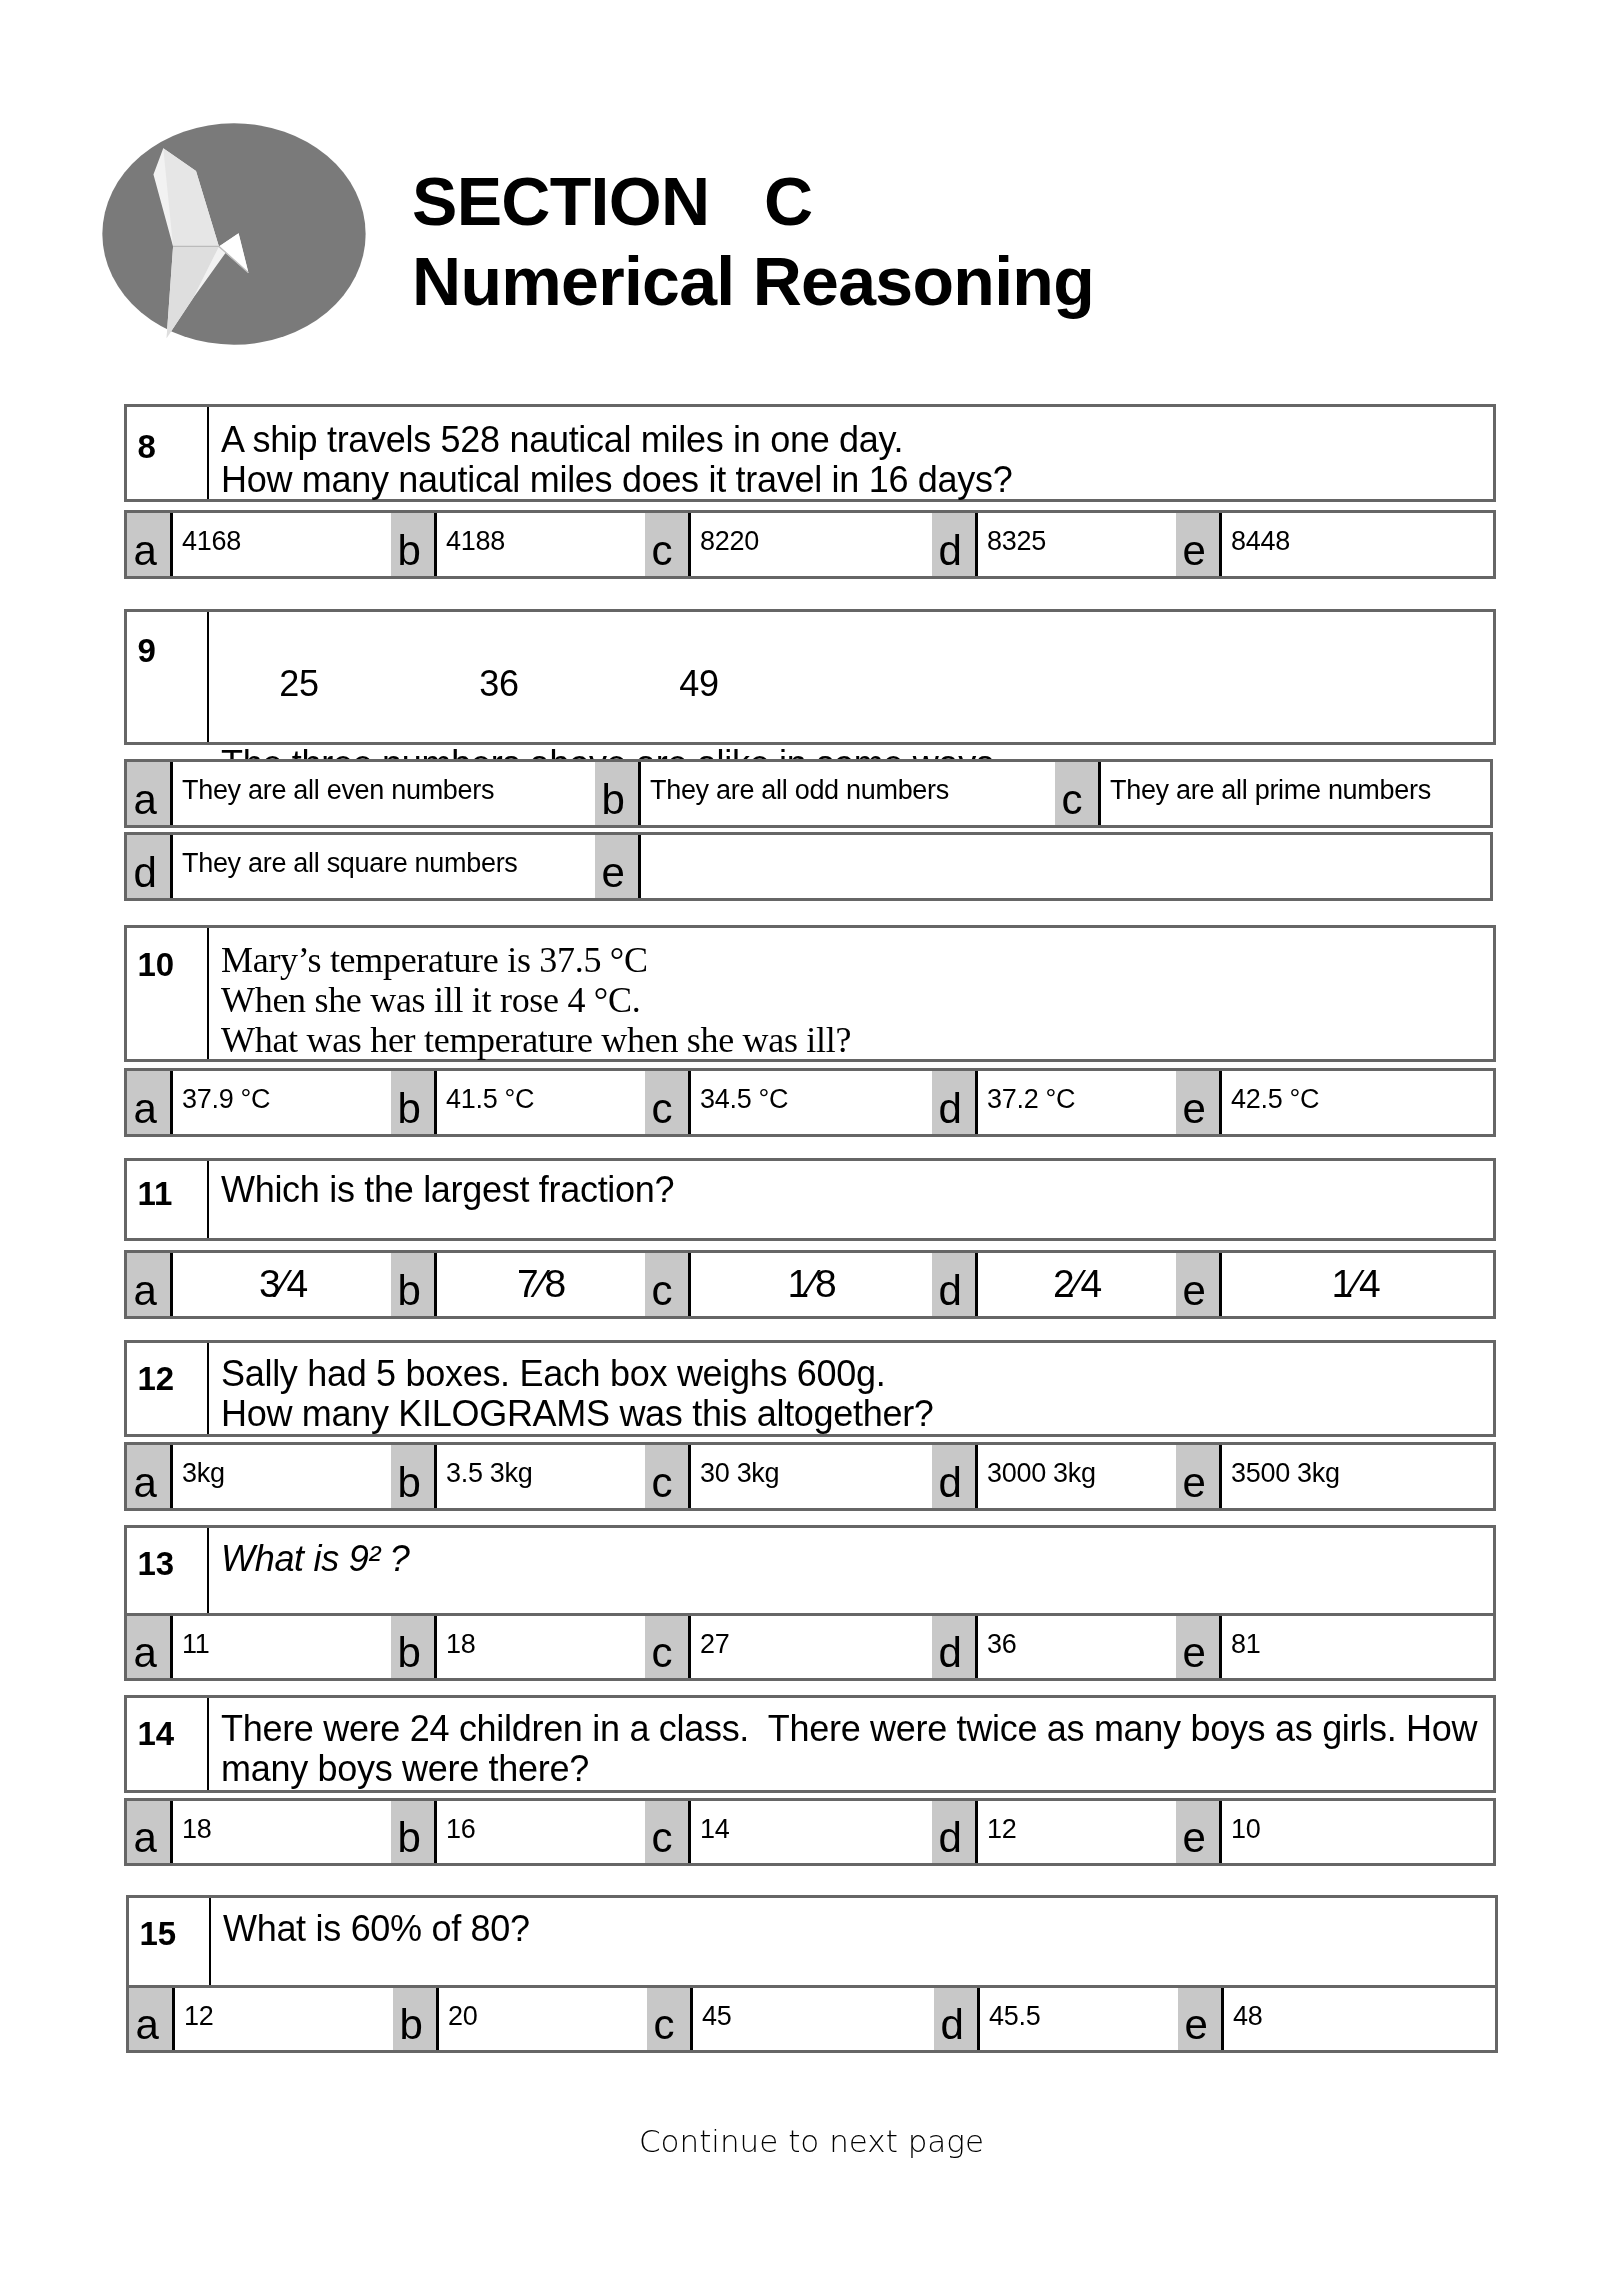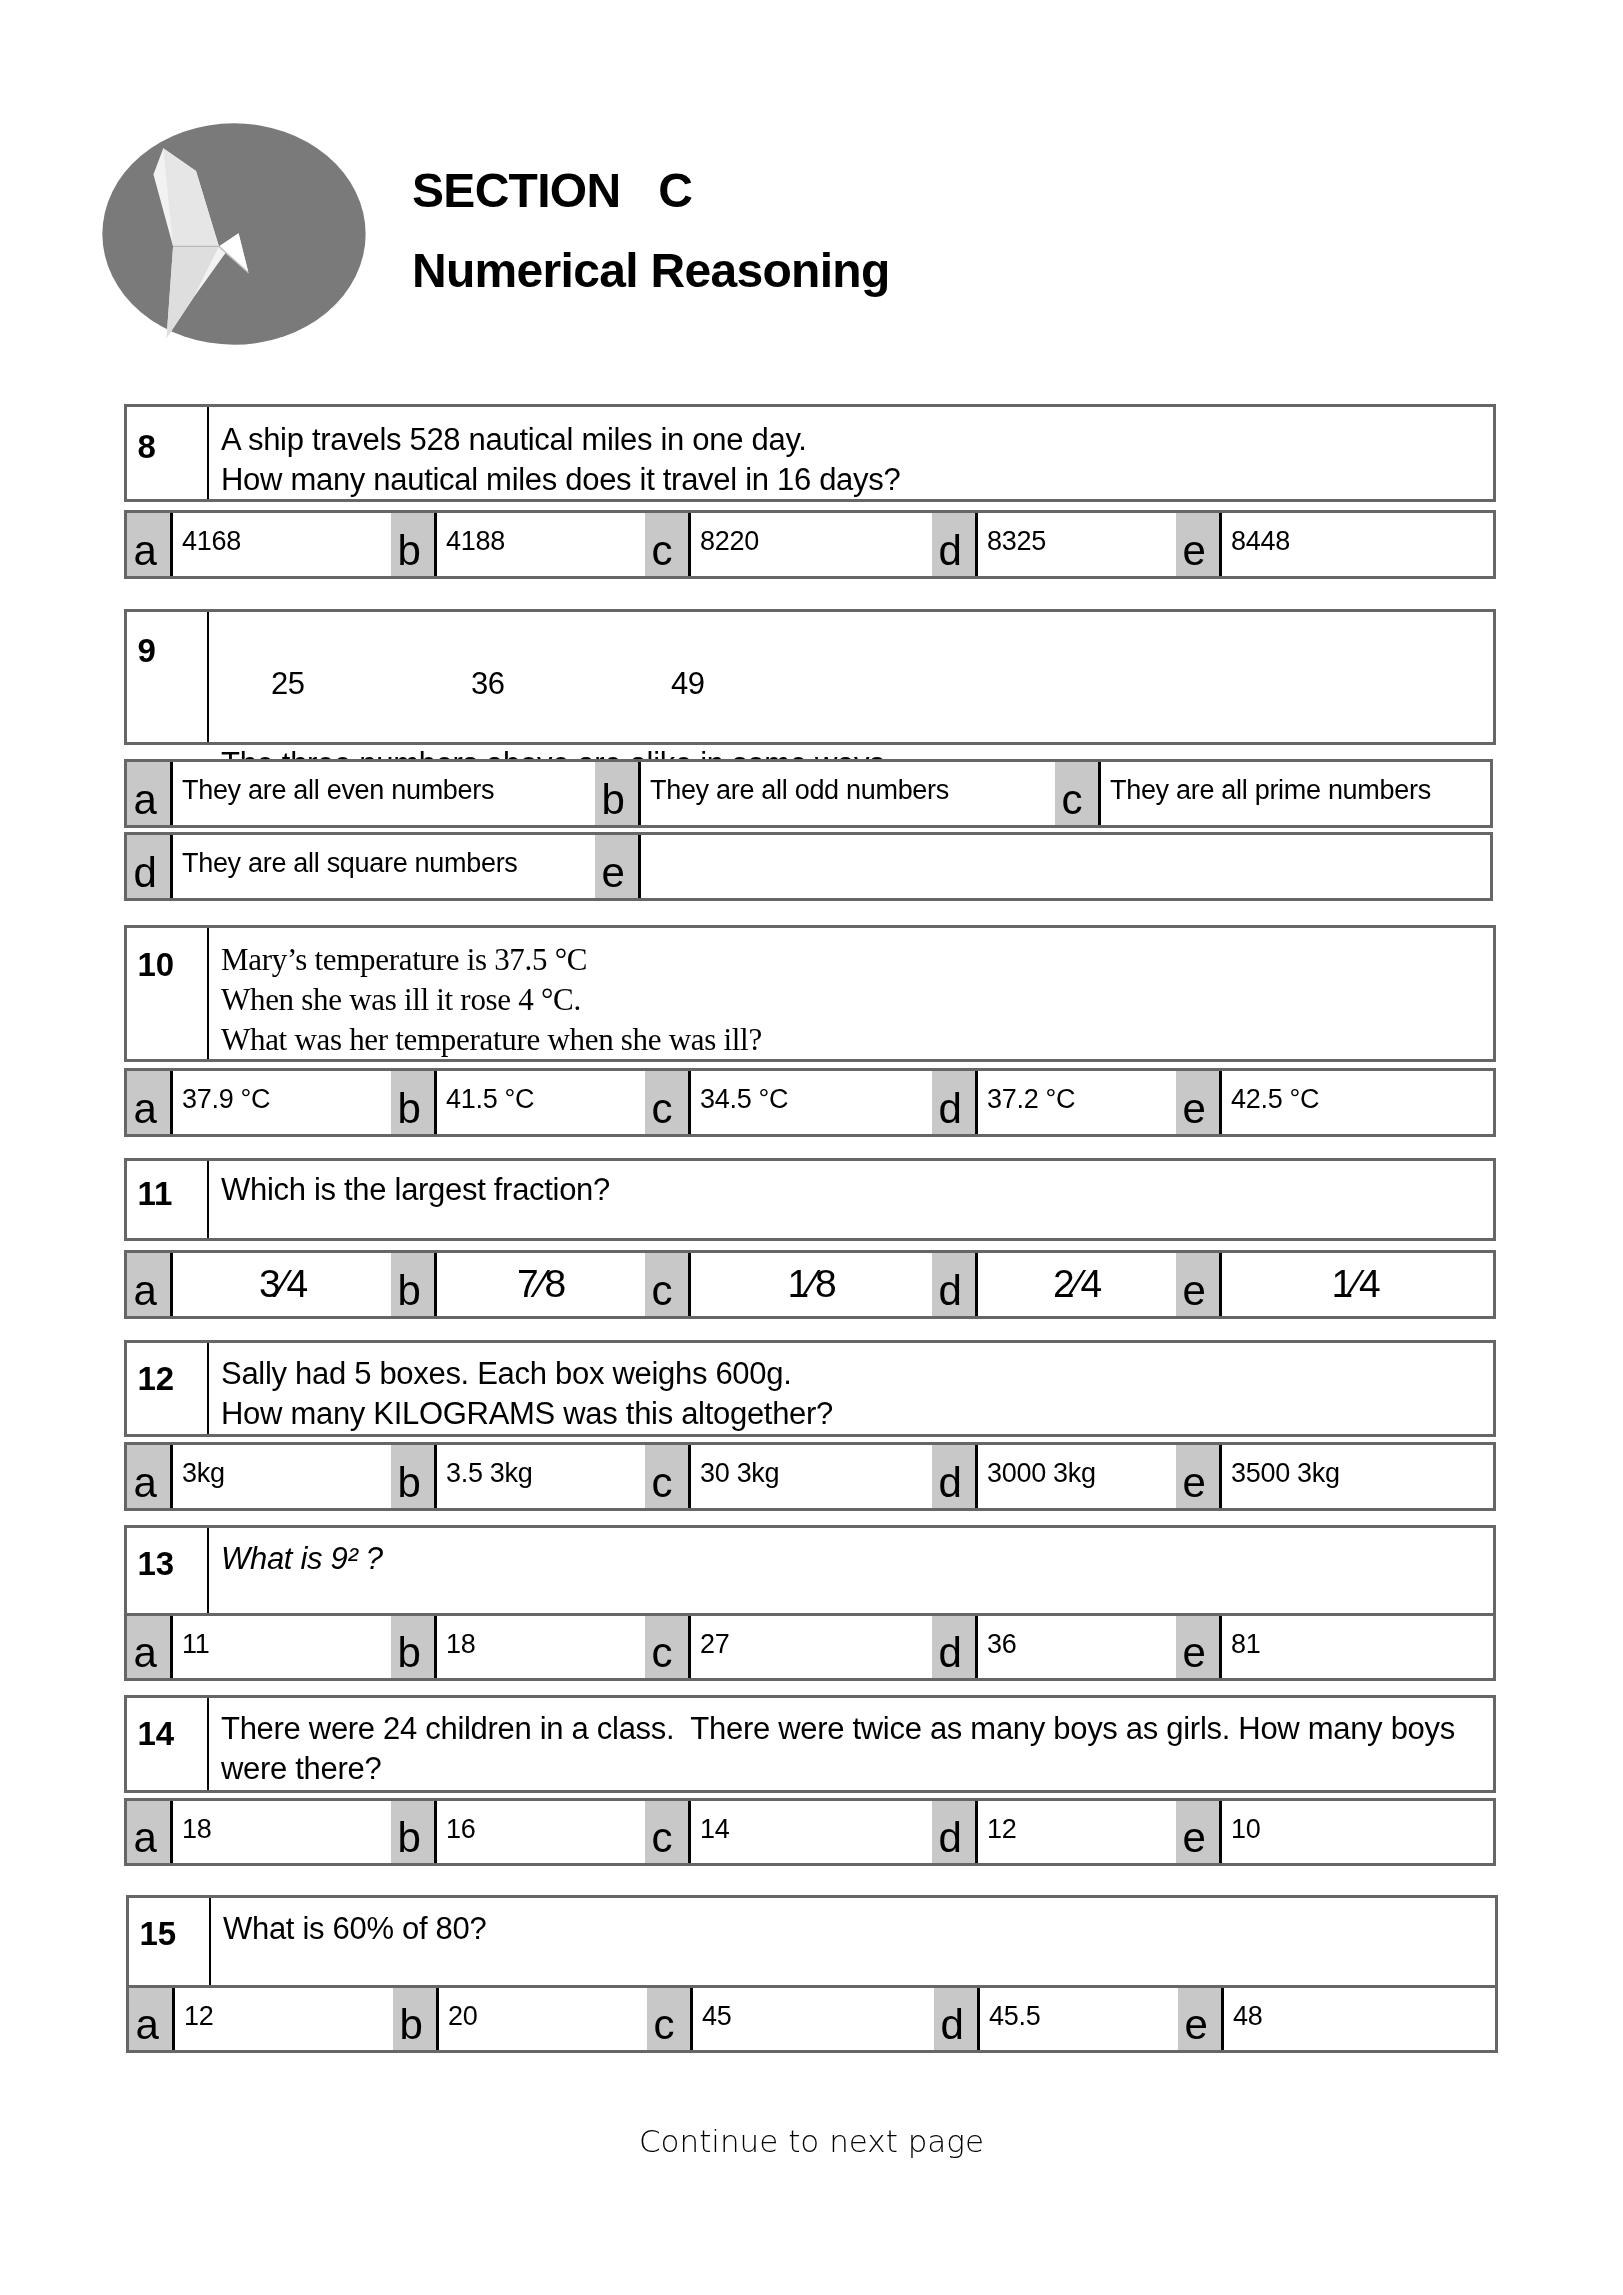--- a/index.html
+++ b/index.html
@@ -1,27 +1,27 @@
 <!DOCTYPE html>
 <html style="font-size:10.5px"><head>
 <meta charset="utf-8">
 <style>
   html, body { margin: 0; padding: 0; background: #ffffff; }
   body { width: 1623px; height: 2295px; position: relative; overflow: hidden;
          font-family: "Liberation Sans", sans-serif; color: #000; }
   .logo { position: absolute; left: 101px; top: 122px; width: 266px; height: 224px; }
-  .title { position: absolute; left: 412px; font-weight: bold; font-size: 48px; line-height: 1; letter-spacing: -0.7px; }
+  .title { position: absolute; left: 412px; font-weight: bold; font-size: 68px; line-height: 1; letter-spacing: -0.7px; }
   .t1 { top: 167px; }
   .t2 { top: 247px; }
 
   .qbox { position: absolute; left: 124px; width: 1372px; border: 3.3px solid #666; border-top-width: 3.3px; border-bottom-width: 3.9px;
           box-sizing: border-box; background: #fff; }
   .qnum { position: absolute; left: 0; top: 0; bottom: 0; width: 82px; border-right: 2.6px solid #000; box-sizing: border-box;
           font-weight: bold; font-size: 33px; padding: 21px 0 0 10.5px; }
-  .qtext { position: absolute; left: 94px; right: 6.5px; top: 15.7px; font-size: 31px; line-height: 40px; letter-spacing: -0.3px; }
+  .qtext { position: absolute; left: 94px; right: 6.5px; top: 15.7px; font-size: 36px; line-height: 40px; letter-spacing: -0.3px; }
   .qtext div { white-space: pre; }
   .qtext.wrap div { white-space: normal; }
 
   .obox { position: absolute; left: 124px; width: 1372px; border: 3.3px solid #666; border-bottom-width: 3.9px; box-sizing: border-box; background: #fff; }
   .opt { position: absolute; top: 0; bottom: 0; }
   .ol { position: absolute; top: 0; bottom: 0; left: 0; width: 46px; background: #c8c8c8; border-right: 3.3px solid #000;
         box-sizing: border-box; font-size: 42px; line-height: 1; }
   .ol span { position: absolute; left: 6.5px; bottom: 3.9px; }
   .ov { position: absolute; left: 55px; top: 13px; font-size: 27px; letter-spacing: -0.3px; white-space: nowrap; }
   .ov.frac { left: 46px; right: 0; text-align: center; top: 9.2px; font-size: 39px; }

